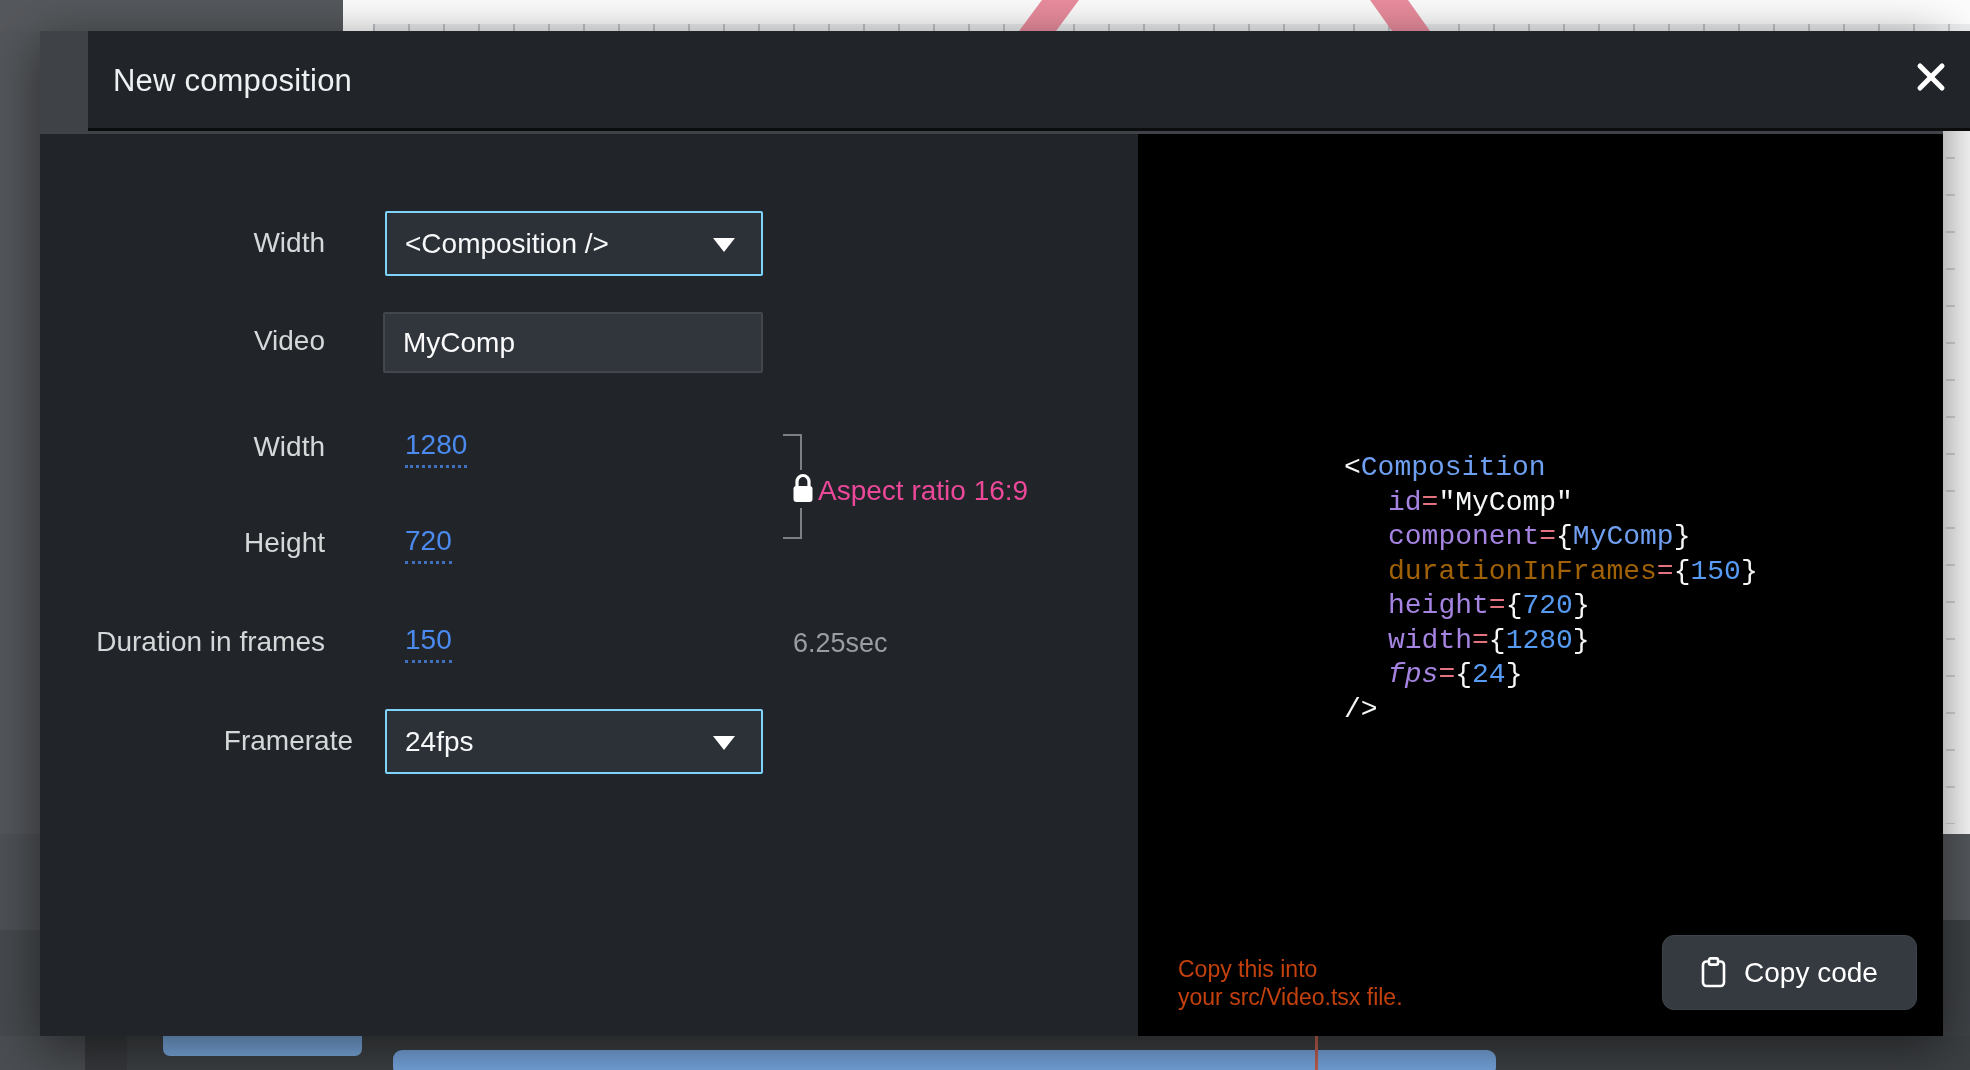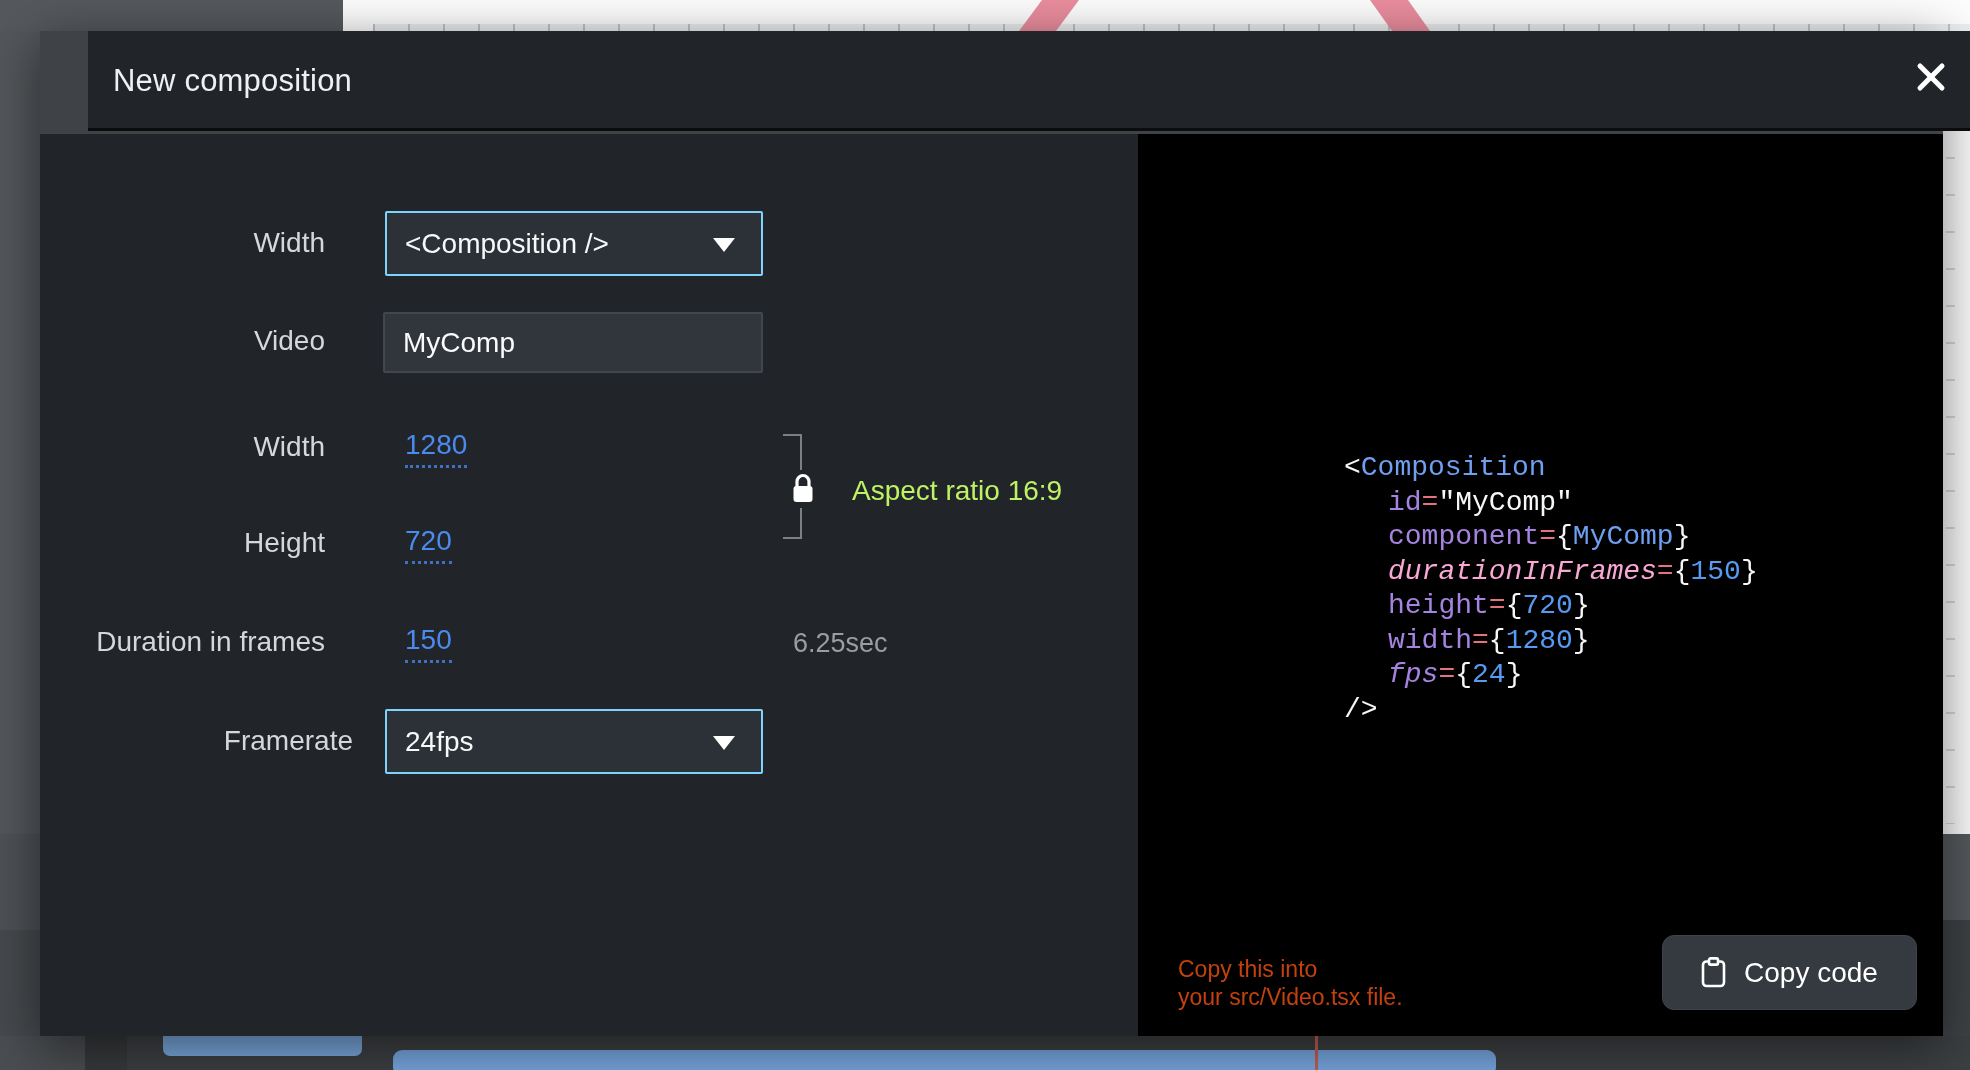--- a/index.html
+++ b/index.html
@@ -59,21 +59,21 @@
                 font-family:"Liberation Sans",sans-serif; padding:0 18px; outline:none; }
   .blue-val { position:absolute; left:365px; font-size:28px; color:#4b8bf0; text-decoration:none;
               border-bottom:3px dotted rgba(75,139,240,.75); padding-bottom:4px; cursor:pointer; }
   .annotation { position:absolute; font-size:27px; color:#9b9da0; }
 
   
   .bracket-seg { position:absolute; left:743px; width:19px; }
   #bracket-top { top:300px; height:36px; border-top:2px solid #7c7f83; border-right:2px solid #7c7f83; }
   #bracket-bot { top:374px; height:31px; border-bottom:2px solid #7c7f83; border-right:2px solid #7c7f83; }
   #lock-wrap { position:absolute; left:752px; top:339px; width:22px; height:32px; }
-  #aspect-label { position:absolute; left:812px; top:341px; font-size:28px; color:#bef264; }
+  #aspect-label { position:absolute; left:778px; top:341px; font-size:28px; color:#ec4899; }
 
   
   #code-block { position:absolute; left:0; top:317px; width:100%;
                 font-family:"Liberation Mono", monospace; font-size:28px; line-height:34.5px; }
   .code-line { white-space:pre;margin-left:36px; }
   .indent0 { padding-left:170px; }
   .indent1 { padding-left:214px; }
   #code-note { position:absolute; left:40px; top:821px; font-size:23px; line-height:28px; color:#c2410c; }
   #copy-btn { position:absolute; left:524px; top:801px; width:255px; height:75px;
               background:#343a40; border:1px solid #3e444b; border-radius:12px; cursor:pointer;
@@ -159,21 +159,21 @@
           </svg>
         </div>
         <div id="aspect-label">Aspect ratio 16:9</div>
       </div>
 
       <div id="code-panel">
         <div id="code-block">
             <div class="code-line indent0"><span style="color: rgb(245, 246, 247);">&lt;</span><span style="color: rgb(111, 159, 240);">Composition</span></div>
             <div class="code-line indent1"><span style="color: rgb(165, 131, 224);">id</span><span style="color: rgb(229, 115, 127);">=</span><span style="color: rgb(245, 246, 247);">"MyComp"</span></div>
             <div class="code-line indent1"><span style="color: rgb(165, 131, 224);">component</span><span style="color: rgb(229, 115, 127);">=</span><span style="color: rgb(245, 246, 247);">{</span><span style="color: rgb(111, 159, 240);">MyComp</span><span style="color: rgb(245, 246, 247);">}</span></div>
-            <div class="code-line indent1"><span style="color: #f9a8d4; font-style: italic;">durationInFrames</span><span style="color: rgb(229, 115, 127);">=</span><span style="color: rgb(245, 246, 247);">{</span><span style="color: rgb(86, 154, 242);">150</span><span style="color: rgb(245, 246, 247);">}</span></div>
+            <div class="code-line indent1"><span style="color: #a16207;">durationInFrames</span><span style="color: rgb(229, 115, 127);">=</span><span style="color: rgb(245, 246, 247);">{</span><span style="color: rgb(86, 154, 242);">150</span><span style="color: rgb(245, 246, 247);">}</span></div>
             <div class="code-line indent1"><span style="color: rgb(165, 131, 224);">height</span><span style="color: rgb(229, 115, 127);">=</span><span style="color: rgb(245, 246, 247);">{</span><span style="color: rgb(86, 154, 242);">720</span><span style="color: rgb(245, 246, 247);">}</span></div>
             <div class="code-line indent1"><span style="color: rgb(165, 131, 224);">width</span><span style="color: rgb(229, 115, 127);">=</span><span style="color: rgb(245, 246, 247);">{</span><span style="color: rgb(86, 154, 242);">1280</span><span style="color: rgb(245, 246, 247);">}</span></div>
             <div class="code-line indent1"><span style="color: rgb(165, 131, 224); font-style: italic;">fps</span><span style="color: rgb(229, 115, 127);">=</span><span style="color: rgb(245, 246, 247);">{</span><span style="color: rgb(86, 154, 242);">24</span><span style="color: rgb(245, 246, 247);">}</span></div>
             <div class="code-line indent0"><span style="color: rgb(245, 246, 247);">/&gt;</span></div>
           </div>
 
         <div id="code-note">
           <div>Copy this into</div>
           <div>your src/Video.tsx file.</div>
         </div>

